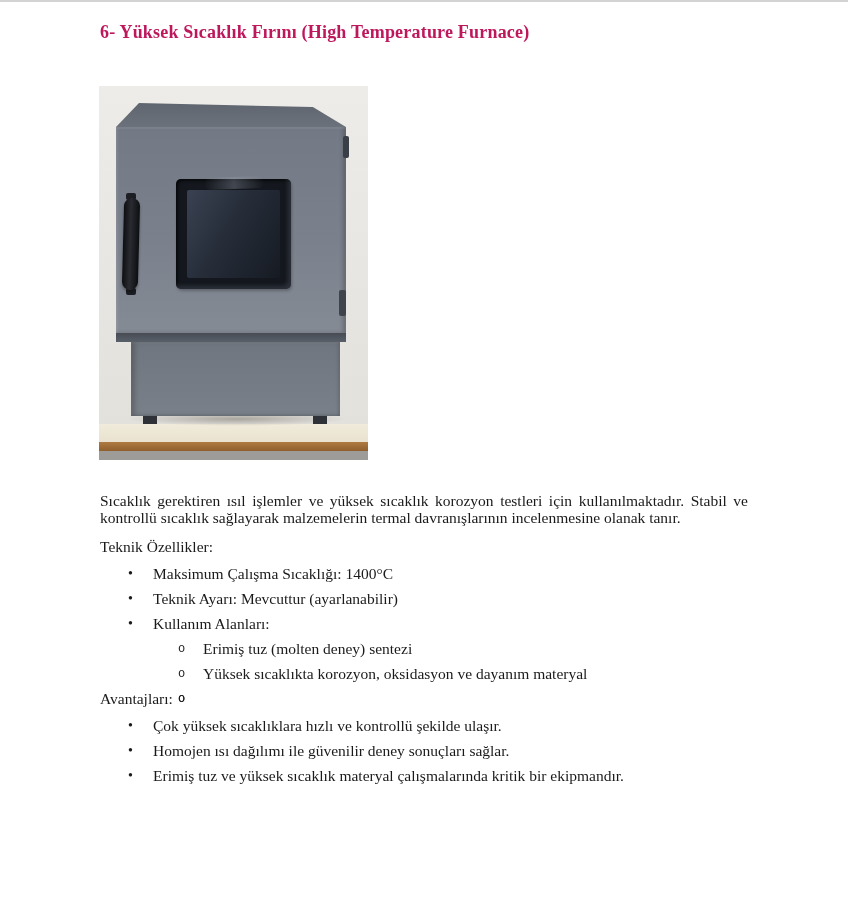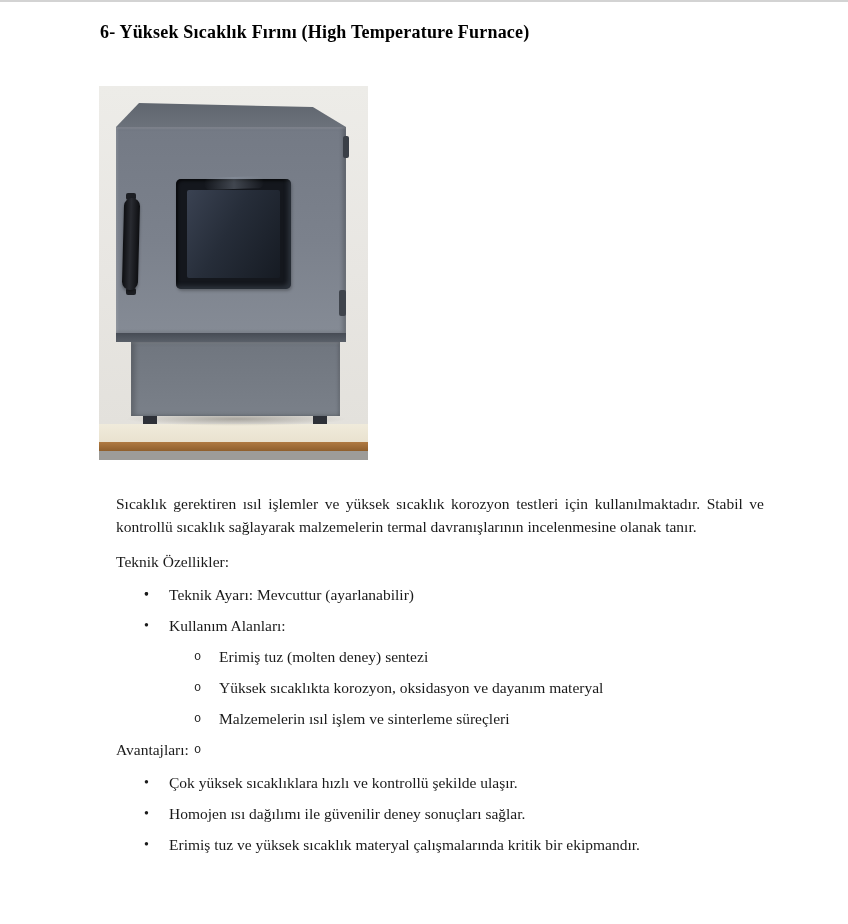--- a/index.html
+++ b/index.html
@@ -3,21 +3,21 @@
 <meta charset="utf-8">
 <style>
   html,body { margin:0; padding:0; background:#ffffff; }
   .page {
     position:relative; width:848px; height:924px; background:#ffffff;
     border-top:2px solid #d3d3d3; box-sizing:border-box; overflow:hidden;
     font-family:"Liberation Serif", serif; color:#1a1a1a;
   }
   .doc-title {
     position:absolute; left:100px; top:20px; margin:0;
-    font-size:18px; font-weight:bold; color:#000000; letter-spacing:0.2px;
+    font-size:18px; font-weight:bold; color:#be185d; letter-spacing:0.2px;
   }
 
   
   .photo { position:absolute; left:99px; top:84px; width:269px; height:374px; overflow:hidden; }
   .photo * { position:absolute; }
   .wall  { left:0; top:0; right:0; height:338px; background:linear-gradient(180deg,#edece8 0%,#e8e6e2 55%,#e3e1dc 100%); }
   .tabletop { left:0; top:338px; right:0; height:18px; background:linear-gradient(180deg,#f0ebdb,#e9e2cf); }
   .wood  { left:0; top:356px; right:0; height:9px; background:linear-gradient(180deg,#b07a42,#8f5f2c); }
   .floor { left:0; top:365px; right:0; bottom:0; background:#9d9c99; }
 
@@ -62,21 +62,21 @@
     box-shadow:inset 4px 0 5px rgba(0,0,0,0.2), inset 0 2px 2px rgba(255,255,255,0.1), inset -2px 0 3px rgba(0,0,0,0.15);
   }
   .base-shadow {
     left:26px; top:326px; width:222px; height:14px;
     background:radial-gradient(ellipse at 50% 50%, rgba(60,55,45,0.35), rgba(60,55,45,0) 70%);
   }
   .foot-left  { left:44px;  top:330px; width:14px; height:8px; background:#2e3138; }
   .foot-right { left:214px; top:330px; width:14px; height:8px; background:#2e3138; }
 
   
-  .body-text { position:absolute; left:116px; top:490px; width:648px; font-size:15.5px; line-height:23px; }
+  .body-text { position:absolute; left:100px; top:490px; width:648px; font-size:15.5px; line-height:17px; }
   .intro { margin:0 0 12px 0; text-align:justify; }
   .list-label { margin:0 0 10px 0; }
   .adv-label  { margin:4px 0 10px 0; }
   ul.blist { list-style:none; margin:0; padding:0; }
   ul.blist li { position:relative; margin:0 0 8px 0; }
   li.lvl1 { padding-left:53px; }
   li.lvl1 .marker { position:absolute; left:28px; top:0; font-size:14px; }
   li.lvl2 { padding-left:103px; }
   li.lvl2 .marker { position:absolute; left:78px; top:1px; font-family:"Liberation Mono", monospace; font-size:12px; }
 </style>
@@ -115,20 +115,21 @@
 
   <div class="body-text">
 
     <p class="intro">Sıcaklık gerektiren ısıl işlemler ve yüksek sıcaklık korozyon testleri için kullanılmaktadır. Stabil ve kontrollü sıcaklık sağlayarak malzemelerin termal davranışlarının incelenmesine olanak tanır.</p>
 
     <p class="list-label">Teknik Özellikler:</p>
 
     <ul class="blist">
       <li class="lvl1">
         <span class="marker">•</span>
+        <span>Maksimum Çalışma Sıcaklığı: 1400°C</span>
       </li>
       <li class="lvl1">
         <span class="marker">•</span>
         <span>Teknik Ayarı: Mevcuttur (ayarlanabilir)</span>
       </li>
       <li class="lvl1">
         <span class="marker">•</span>
         <span>Kullanım Alanları:</span>
       </li>
     </ul>
@@ -137,21 +138,20 @@
       <li class="lvl2">
         <span class="marker">o</span>
         <span>Erimiş tuz (molten deney) sentezi</span>
       </li>
       <li class="lvl2">
         <span class="marker">o</span>
         <span>Yüksek sıcaklıkta korozyon, oksidasyon ve dayanım materyal</span>
       </li>
       <li class="lvl2">
         <span class="marker">o</span>
-        <span>Malzemelerin ısıl işlem ve sinterleme süreçleri</span>
       </li>
       <li class="lvl2">
         <span class="marker">o</span>
       </li>
     </ul>
 
     <p class="list-label adv-label">Avantajları:</p>
 
     <ul class="blist">
       <li class="lvl1">

